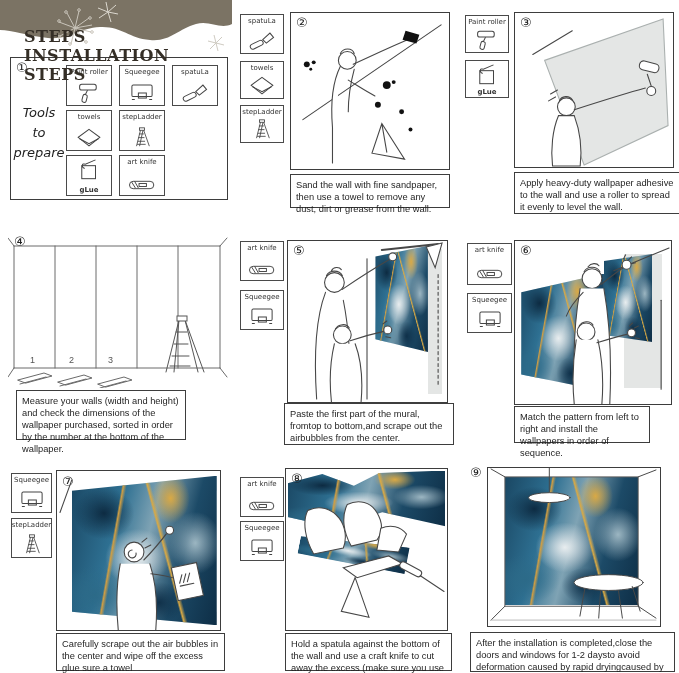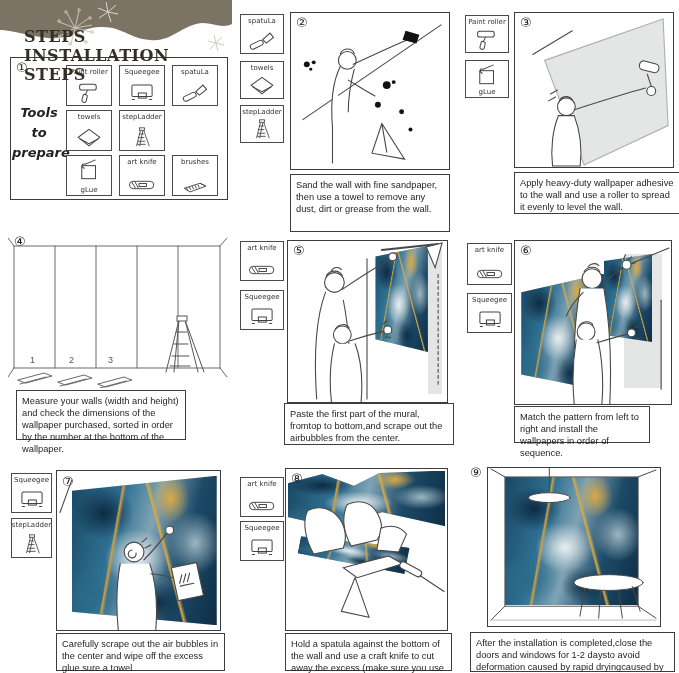--- a/index.html
+++ b/index.html
@@ -9,25 +9,25 @@
   .title{position:absolute;left:24px;top:27px;width:210px;
          font-family:"DejaVu Serif",serif;font-weight:bold;font-size:16px;
          letter-spacing:.5px;color:#342e26;z-index:3;}
   .panel{position:absolute;border:1.2px solid #3d3d3d;background:#fff;overflow:hidden;box-sizing:border-box;}
   .caption{position:absolute;border:1px solid #3d3d3d;background:#fff;box-sizing:border-box;
            font-size:9.3px;line-height:1.3;color:#1f1f1f;padding:4px 5px;}
   .stepnum{position:absolute;font-size:13px;color:#222;z-index:6;font-family:"DejaVu Sans",sans-serif;}
   .toolbox{position:absolute;border:1px solid #4a4a4a;background:#fff;box-sizing:border-box;
            display:flex;flex-direction:column;align-items:center;justify-content:space-between;
            padding:2px 1px 1px 1px;}
-  .toolbox.rev{flex-direction:column-reverse;}
+  .toolbox.rev{flex-direction:column-reverse;font-weight:bold;}
   .tlabel{font-family:"DejaVu Sans",sans-serif;font-size:7px;color:#333;white-space:nowrap;}
   .ticon svg{display:block;}
   .tools-title{position:absolute;font-family:"DejaVu Sans",sans-serif;font-size:13px;color:#222;
-               text-align:center;line-height:1.55;white-space:pre-line;font-style:italic;font-weight:bold;}
+               text-align:center;line-height:1.55;white-space:pre-line;font-style:italic;}
   .ill{position:absolute;left:0;top:0;width:100%;height:100%;z-index:3;}
   .mural{position:absolute;z-index:1;
     background:
       linear-gradient(100deg, rgba(0,0,0,0) 30%, #cf9e43 31%, rgba(0,0,0,0) 33%),
       linear-gradient(75deg, rgba(0,0,0,0) 60%, #d8a945 61%, rgba(0,0,0,0) 63%),
       radial-gradient(ellipse 30% 25% at 22% 25%, #0d2b42 0%, rgba(13,43,66,0) 70%),
       radial-gradient(ellipse 22% 28% at 68% 15%, #d9a945 0%, rgba(217,169,69,0) 60%),
       radial-gradient(ellipse 34% 30% at 45% 55%, #e8edef 0%, rgba(232,237,239,0) 65%),
       radial-gradient(ellipse 30% 35% at 85% 45%, #9cb6c2 0%, rgba(156,182,194,0) 60%),
       radial-gradient(ellipse 40% 30% at 15% 80%, #2c6a88 0%, rgba(44,106,136,0) 65%),
@@ -124,29 +124,20 @@
           </svg>
         </span>
     </div>
     <div class="toolbox" style="left:108px;top:97px;width:46px;height:41px">
       <span class="tlabel">art knife</span>
       <span class="ticon">
           <svg width="28" height="18" viewBox="0 0 38 24" fill="none" stroke="#444" stroke-width="1.3">
             <rect x="2" y="7" width="33" height="10" rx="5"></rect>
             <path d="M5,8 l5,8 M9,7 l5,9"></path>
             <rect x="15" y="10" width="10" height="4"></rect>
-          </svg>
-        </span>
-    </div>
-    <div class="toolbox" style="left:161px;top:97px;width:46px;height:41px">
-      <span class="tlabel">brushes</span>
-      <span class="ticon">
-          <svg width="26" height="20" viewBox="0 0 36 26" fill="none" stroke="#444" stroke-width="1.3">
-            <polygon points="3,19 25,12 33,16 11,24"></polygon>
-            <path d="M6,18 l2,4 M10,17 l2,4 M14,16 l2,4 M18,15 l2,4 M22,14 l2,4 M25,12 l8,4"></path>
           </svg>
         </span>
     </div>
   </div>
 
   <div class="toolbox" style="left:240px;top:14px;width:44px;height:40px">
     <span class="tlabel">spatuLa</span>
     <span class="ticon">
         <svg width="26" height="22" viewBox="0 0 36 30" fill="none" stroke="#444" stroke-width="1.4">
           <rect x="1" y="17" width="19" height="7" rx="3.5" transform="rotate(-26 10 20)"></rect>
@@ -190,21 +181,21 @@
           <circle cx="20" cy="57" r="1.5"></circle>
         <circle cx="97" cy="73" r="4"></circle>
           <circle cx="104" cy="70" r="2"></circle>
         <circle cx="88" cy="93" r="3"></circle>
           <circle cx="112" cy="100" r="2.5"></circle>
           <circle cx="121" cy="118" r="2"></circle>
       </g>
       <path d="M92,112 L115,148 L82,142 Z M92,112 L97,141"></path>
     </svg>
   </div>
-  <div class="caption" style="left:290px;top:174px;width:160px;height:58px">Sand the wall with fine sandpaper, then use a towel to remove any dust, dirt or grease from the wall.</div>
+  <div class="caption" style="left:290px;top:174px;width:160px;height:34px">Sand the wall with fine sandpaper, then use a towel to remove any dust, dirt or grease from the wall.</div>
 
   <div class="toolbox" style="left:465px;top:15px;width:44px;height:38px">
     <span class="tlabel">Paint roller</span>
     <span class="ticon">
         <svg width="26" height="22" viewBox="0 0 36 30" fill="none" stroke="#444" stroke-width="1.4">
           <rect x="5" y="3" width="23" height="8" rx="3"></rect>
           <path d="M16,11 l-3,6"></path>
           <rect x="9" y="17" width="6" height="11" rx="2.5" transform="rotate(14 12 22)"></rect>
         </svg>
       </span>

